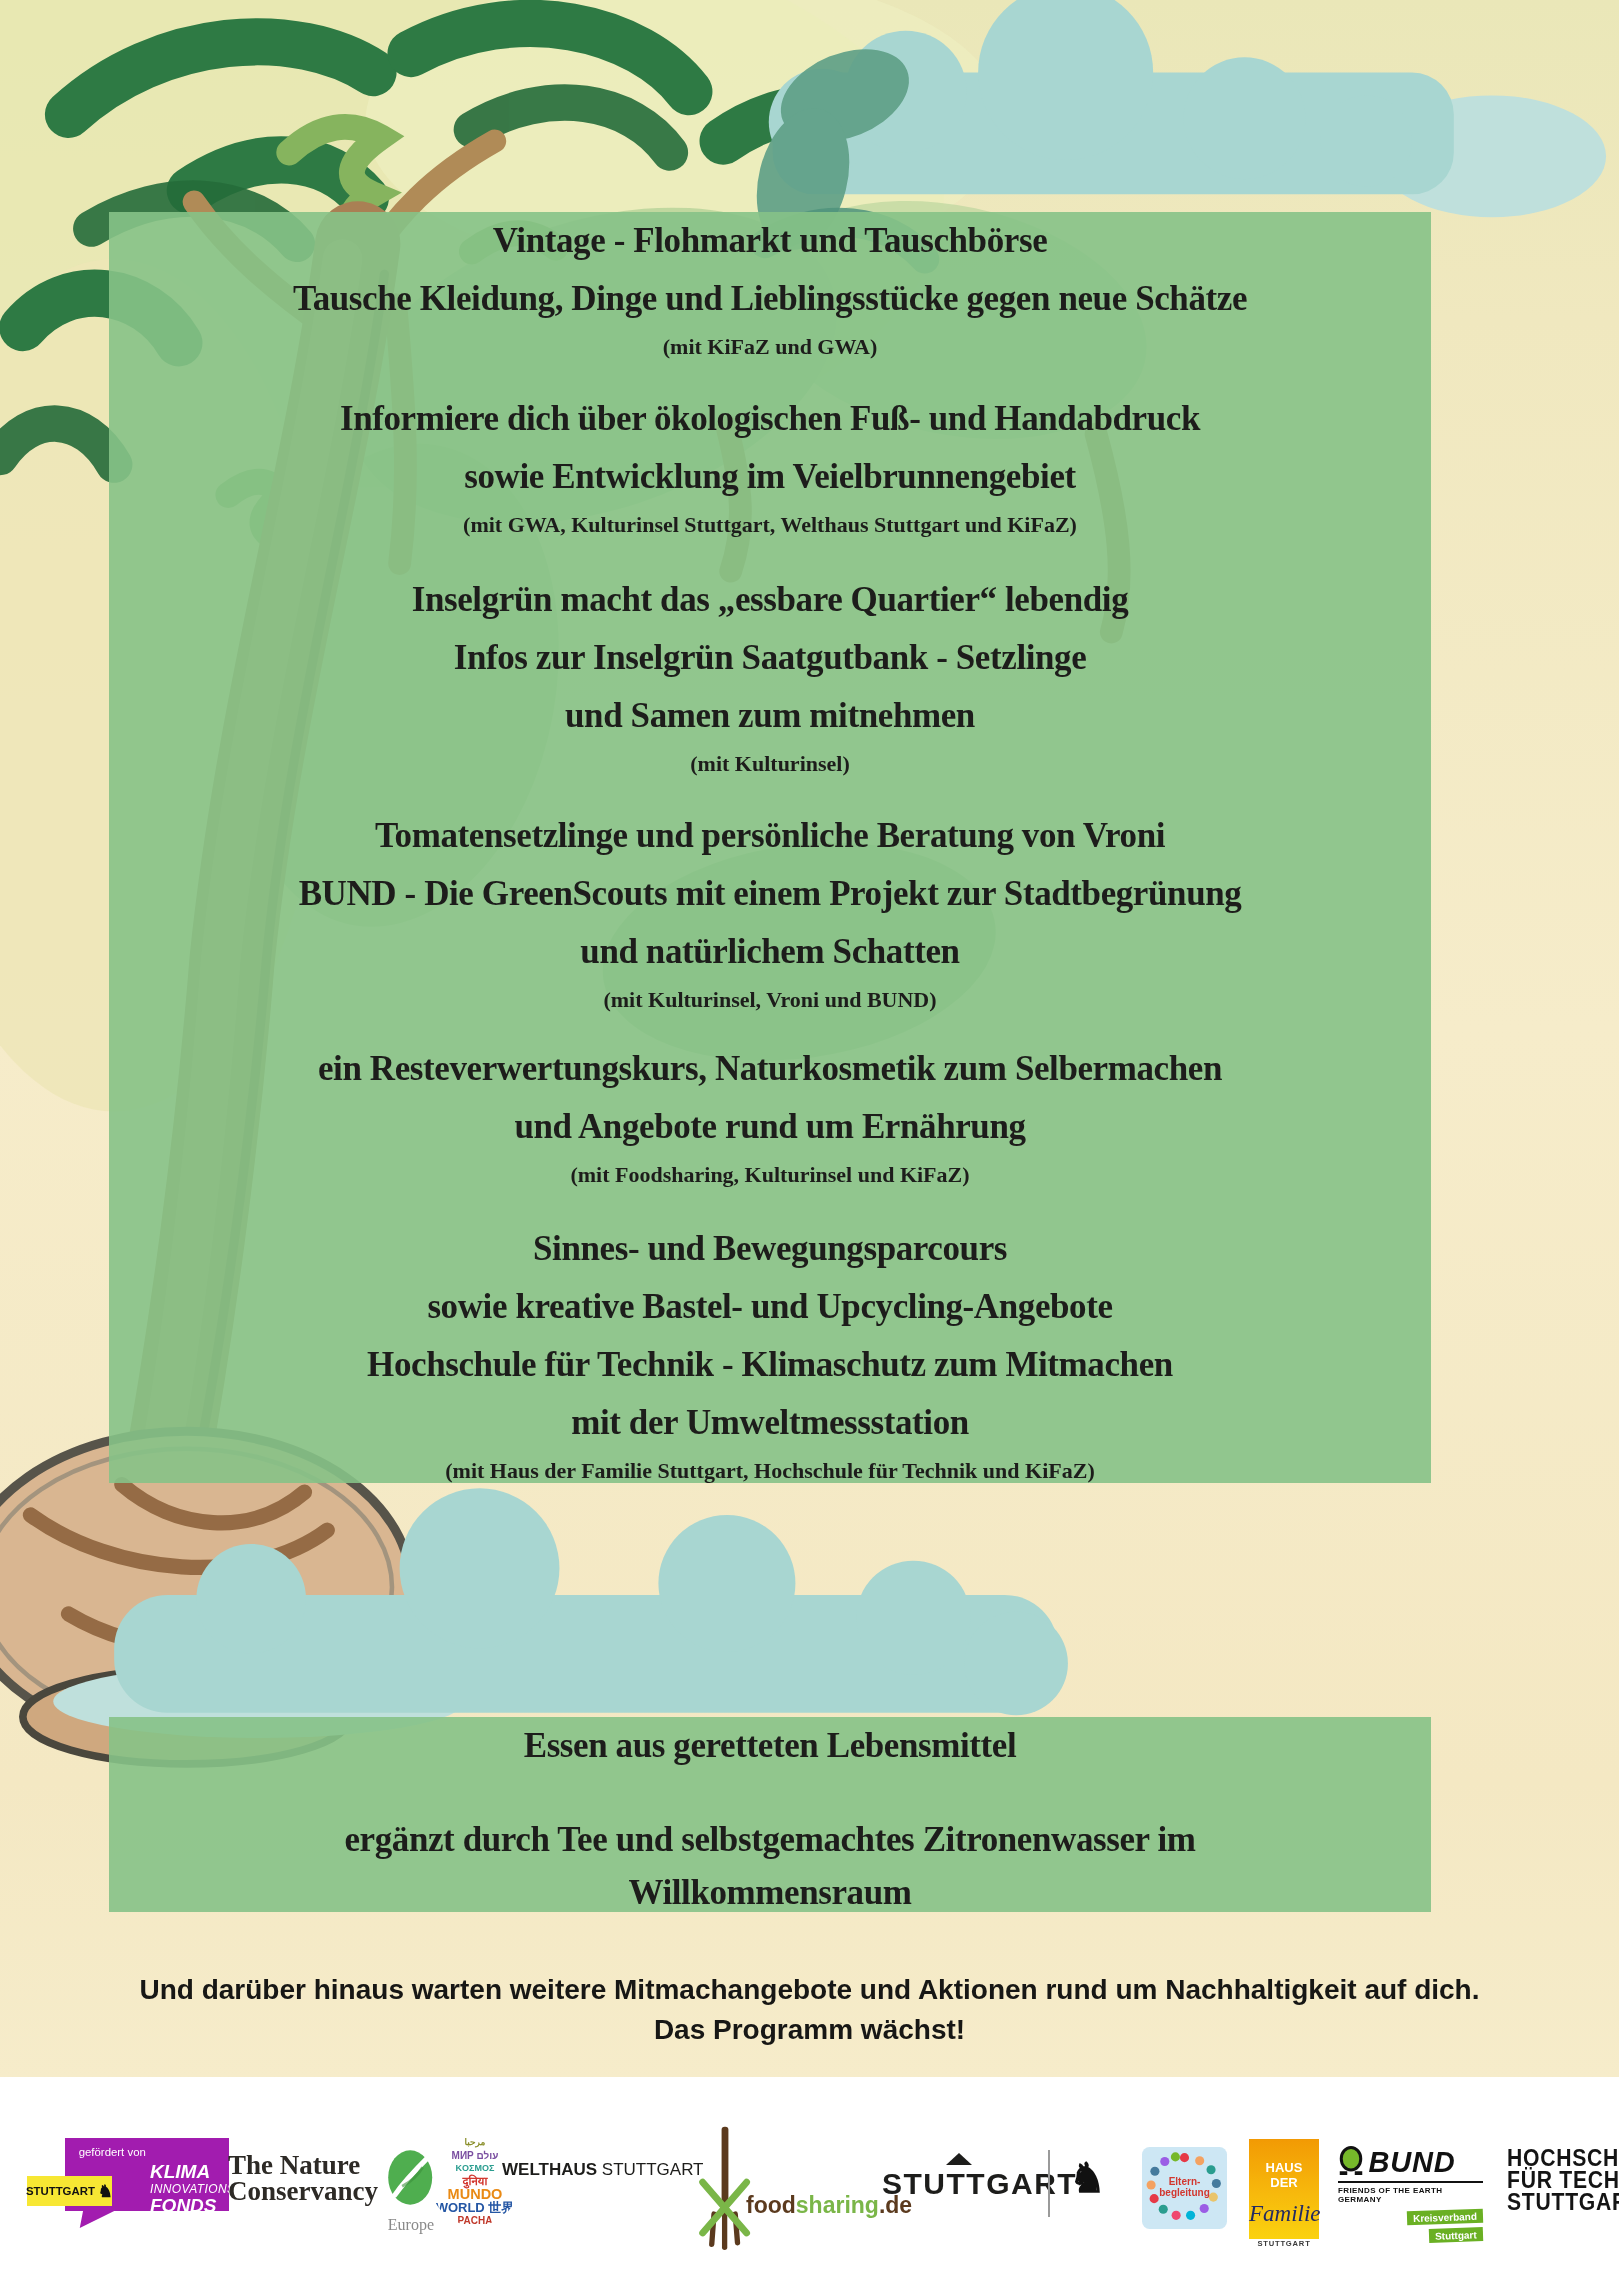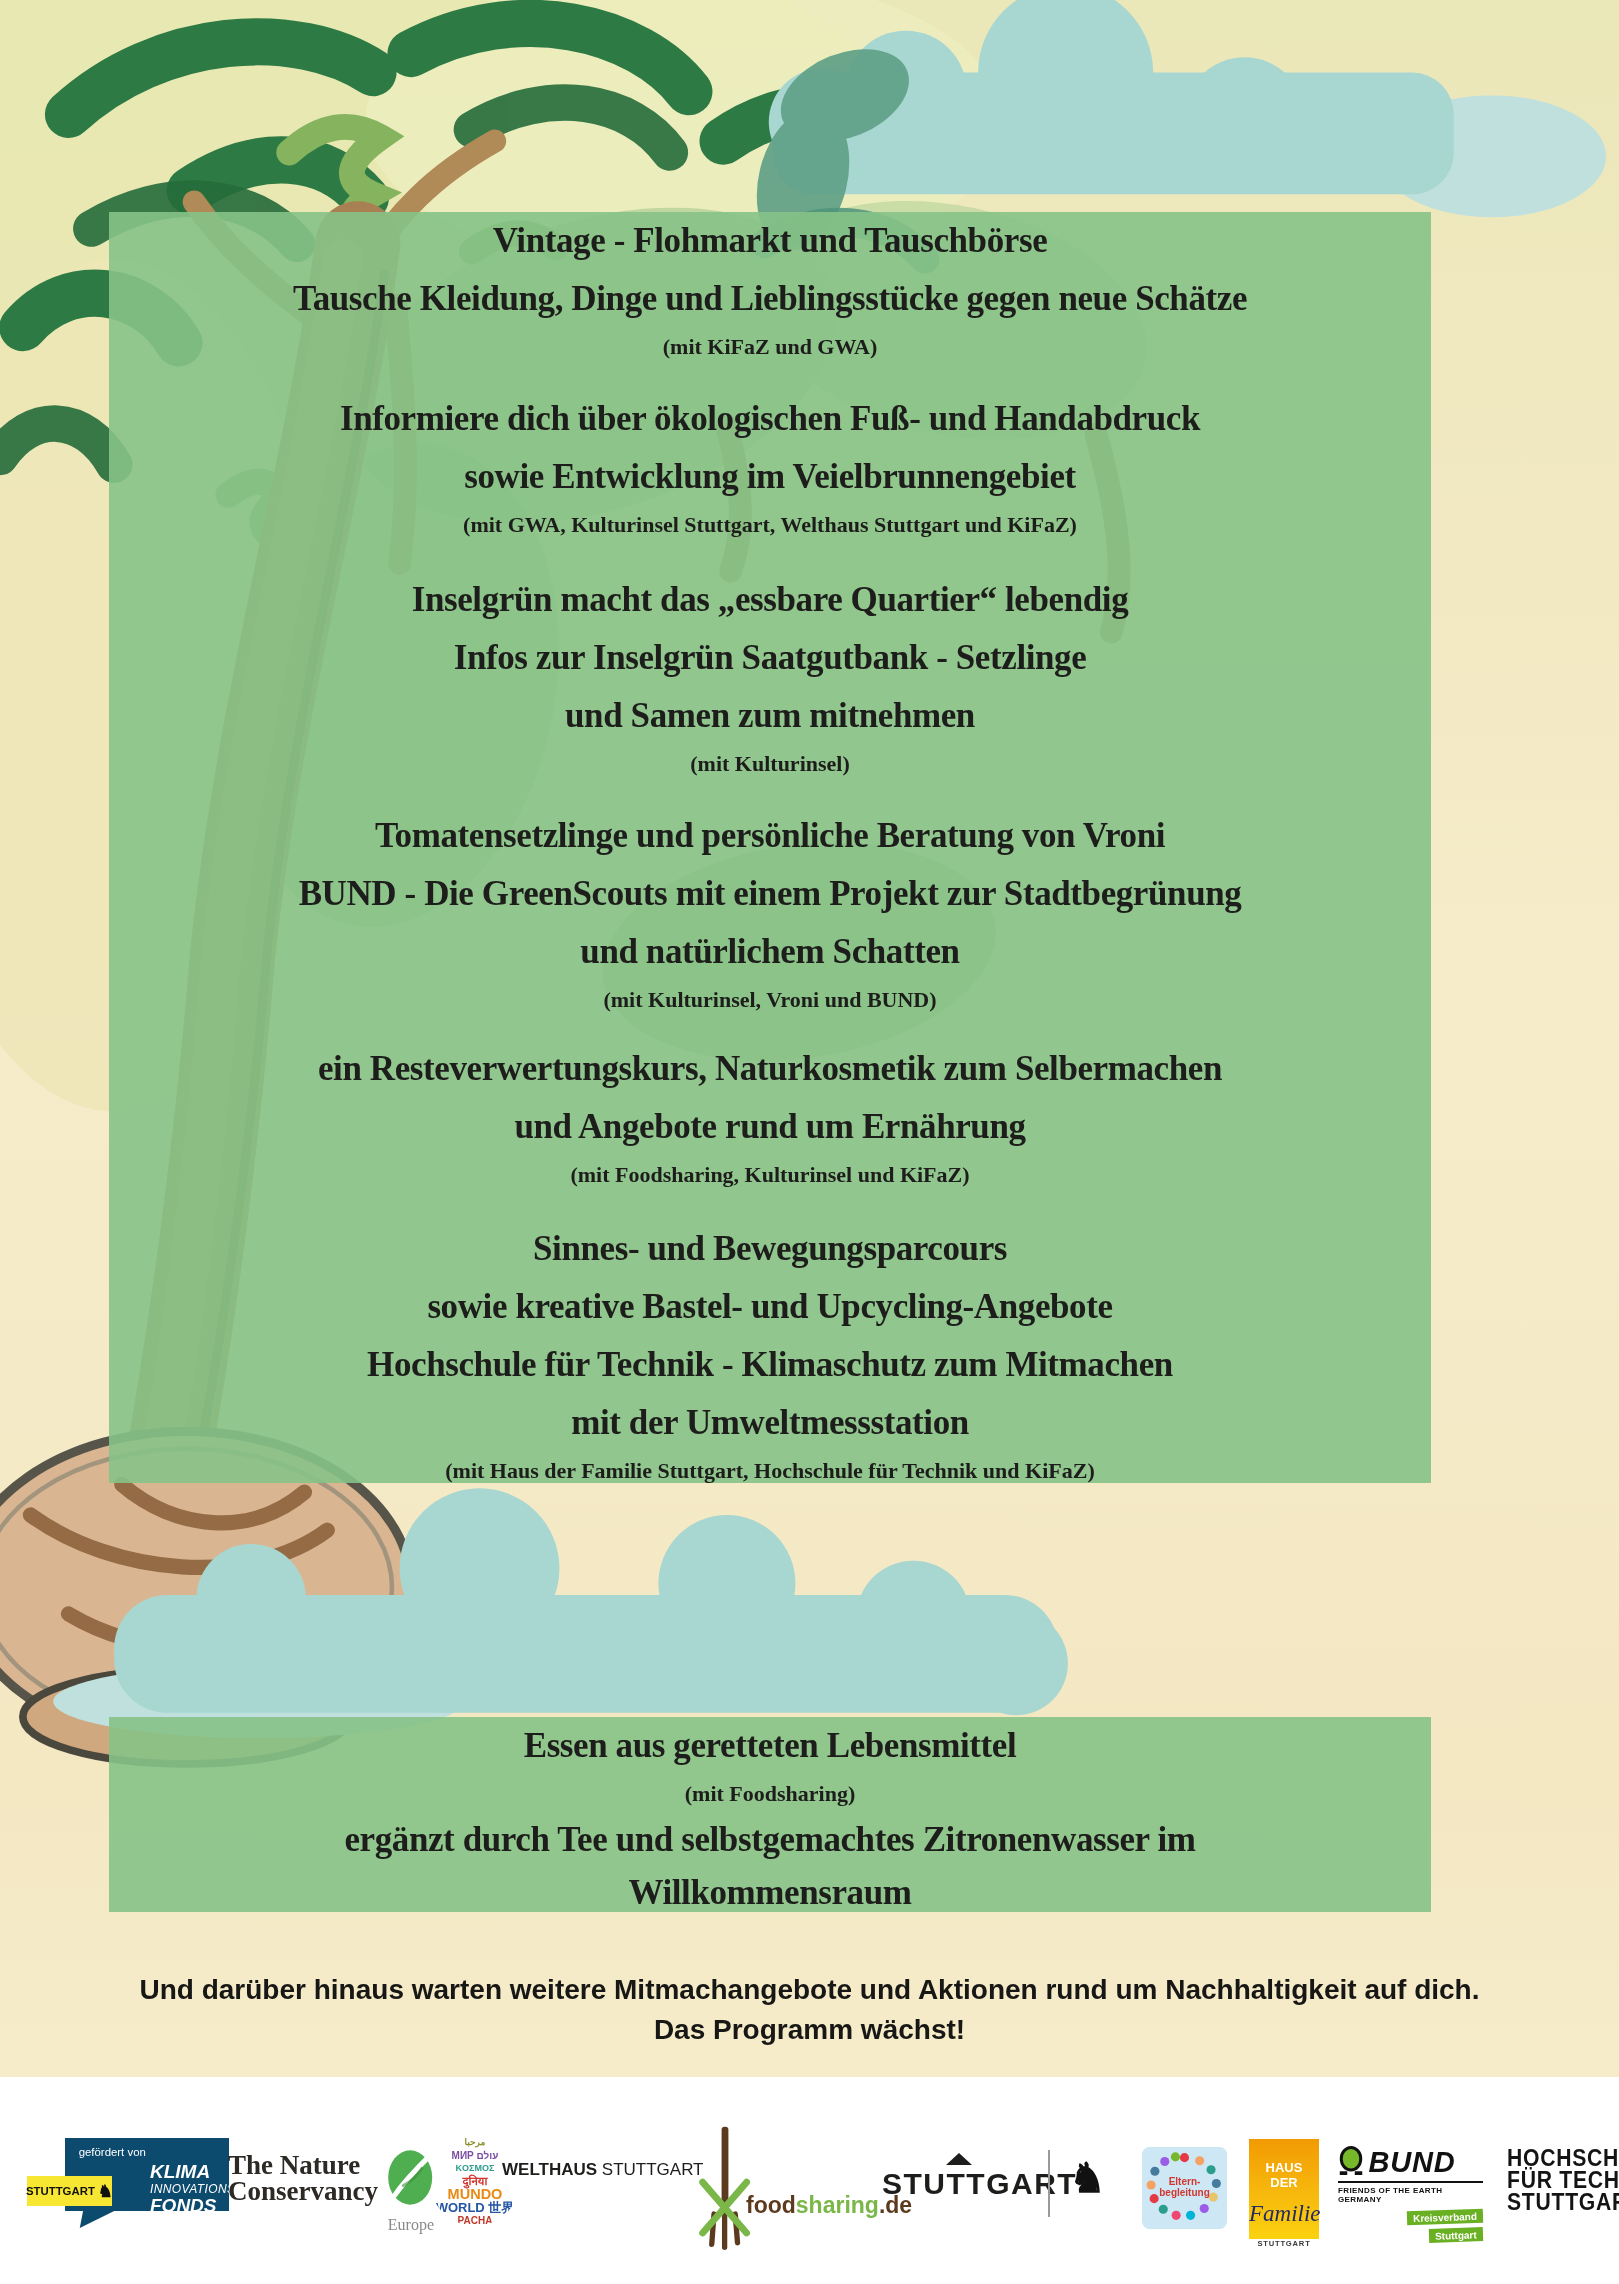--- a/index.html
+++ b/index.html
@@ -21,21 +21,21 @@
   .credit{font-size:22px;font-weight:700;line-height:38px;}
   
   #footer-note{position:absolute;left:0;top:1970px;width:1619px;text-align:center;
     color:#171715;z-index:3;}
   #footer-note .n1{font-size:28px;font-weight:700;line-height:40px;}
   #footer-note .n2{font-size:28px;font-weight:700;line-height:40px;}
   
   #logo-band{position:absolute;left:0;top:2077px;width:1619px;height:207px;background:#ffffff;z-index:4;}
   .logo{position:absolute;}
   
-  #klima-flag{position:absolute;left:38px;top:0;width:164px;height:90px;background:#0c4a6e;
+  #klima-flag{position:absolute;left:38px;top:0;width:164px;height:90px;background:#a21caf;
     clip-path:polygon(0 0,100% 0,100% 81%,30% 81%,9% 100%,11% 81%,0 81%);}
   #klima-flag .gef{color:#fff;font-size:11.4px;position:absolute;left:13.7px;top:7.6px;}
   .klima-col{position:absolute;left:85px;top:24px;width:76px;color:#fff;text-align:left;line-height:1;}
   .klima-col .k1{font-size:19px;font-weight:900;font-style:italic;}
   .klima-col .k2{font-size:12px;letter-spacing:0.4px;font-style:italic;margin-top:1.5px;text-align:right;}
   .klima-col .k3{font-size:19px;font-weight:900;font-style:italic;margin-top:1.5px;}
   .klima-col .k4{font-size:6.5px;color:#f5e32c;font-weight:700;margin-top:3px;}
   #klima-city{position:absolute;left:0;top:38px;width:85px;height:30px;background:#f7e733;
     color:#111;font-size:11.4px;font-weight:700;display:flex;align-items:center;justify-content:center;gap:3px;}
   
@@ -207,21 +207,20 @@
       <div class="hline">sowie kreative Bastel- und Upcycling-Angebote</div>
       <div class="hline">Hochschule für Technik - Klimaschutz zum Mitmachen</div>
       <div class="hline">mit der Umweltmessstation</div>
       <div class="credit">(mit Haus der Familie Stuttgart, Hochschule für Technik und KiFaZ)</div>
     </div>
   </div>
 
   <div id="panel-culinary" class="panel">
     <div class="pblock" style="top:0px">
       <div class="hline">Essen aus geretteten Lebensmittel</div>
-      <div class="credit">(mit Foodsharing)</div>
     </div>
     <div class="pblock" style="top:96px">
       <div class="hline" style="line-height:53px">ergänzt durch Tee und selbstgemachtes Zitronenwasser im</div>
       <div class="hline" style="line-height:53px">Willkommensraum</div>
     </div>
   </div>
 
   <div id="footer-note">
     <div class="n1">Und darüber hinaus warten weitere Mitmachangebote und Aktionen rund um Nachhaltigkeit auf dich.</div>
     <div class="n2">Das Programm wächst!</div>

